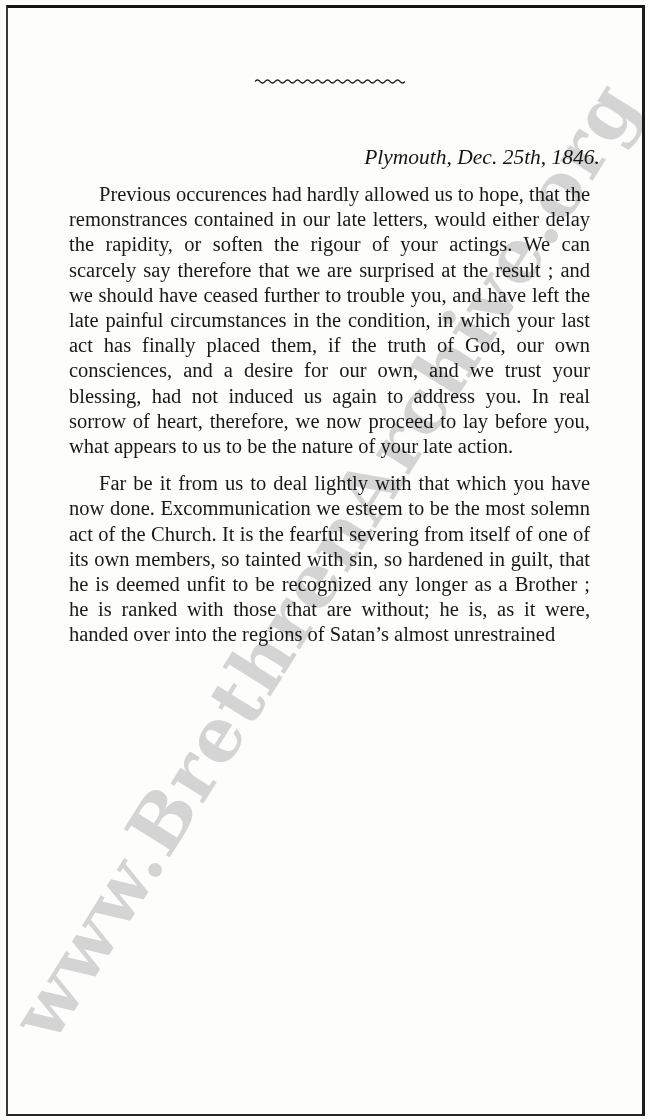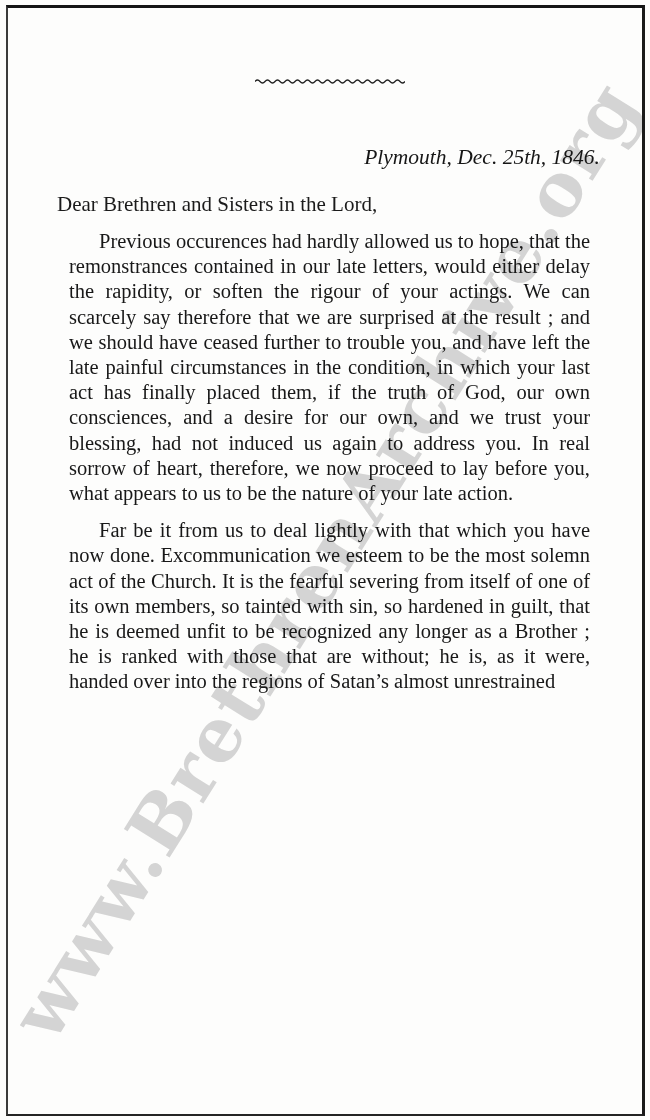--- a/index.html
+++ b/index.html
@@ -100,20 +100,19 @@
   <div class="content">
 
     <div class="divider">
       <svg width="150" height="9" viewBox="0 0 150 9" aria-hidden="true">
         <path d="M0 4.5 Q2.5 1.5 5 4.5 T10 4.5 T15 4.5 T20 4.5 T25 4.5 T30 4.5 T35 4.5 T40 4.5 T45 4.5 T50 4.5 T55 4.5 T60 4.5 T65 4.5 T70 4.5 T75 4.5 T80 4.5 T85 4.5 T90 4.5 T95 4.5 T100 4.5 T105 4.5 T110 4.5 T115 4.5 T120 4.5 T125 4.5 T130 4.5 T135 4.5 T140 4.5 T145 4.5 T150 4.5" fill="none" stroke="#222222" stroke-width="1.3"></path>
       </svg>
     </div>
 
     <div class="dateline">Plymouth, Dec. 25th, 1846.</div>
 
-    <div class="salutation">Dear Brethren and Sisters in the Lord,</div>
 
     <div class="paragraphs">
         <p class="para"><span>Previous occurences had hardly allowed us to hope, that the remonstrances contained in our late letters, would either delay the rapidity, or soften the rigour of your actings.  We can scarcely say therefore that we are surprised at the result ; and we should have ceased further to trouble you, and have left the late painful circumstances in the condition, in which your last act has finally placed them, if the truth of God, our own consciences, and a desire for our own, and we trust your blessing, had not induced us again to address you.  In real sorrow of heart, therefore, we now proceed to lay before you, what appears to us to be the nature of your late action.</span></p>
         <p class="para"><span>Far be it from us to deal lightly with that which you have now done.  Excommunication we esteem to be the most solemn act of the Church.  It is the fearful severing from itself of one of its own members, so tainted with sin, so hardened in guilt, that he is deemed unfit to be recognized any longer as a Brother ; he is ranked with those that are </span><span class="it">without</span><span>; he is, as it were, handed over into the regions of Satan’s almost unrestrained</span></p>
       </div>
   </div>
 </div>
 
 </body></html>

